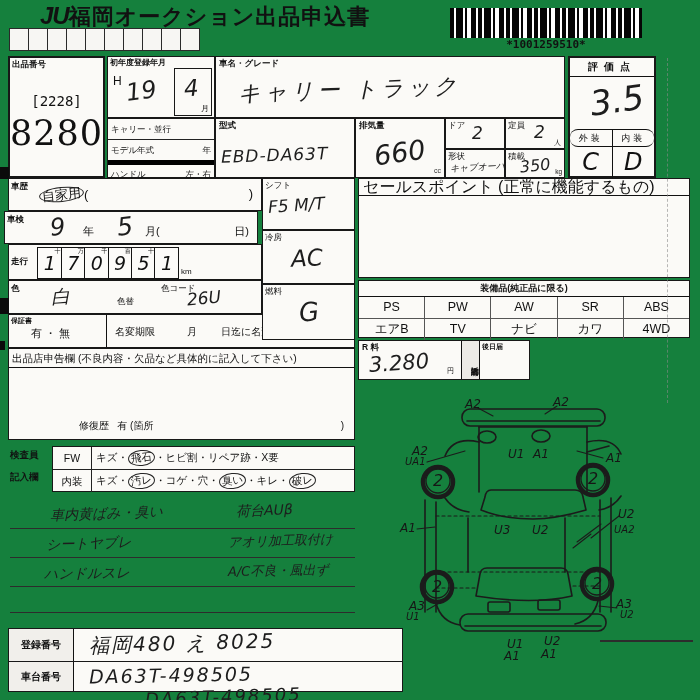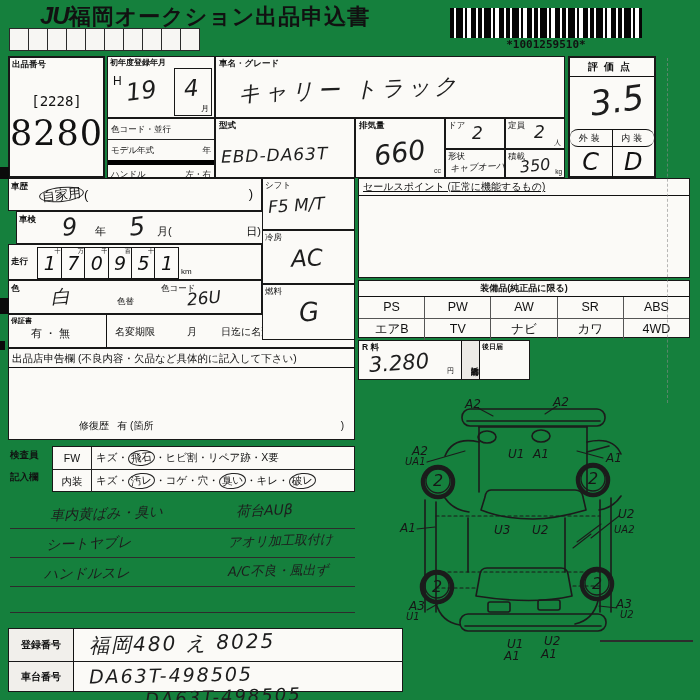--- a/index.html
+++ b/index.html
@@ -67,21 +67,21 @@
       <span class="lbl" style="right:2px;bottom:2px;font-size:8px;">月</span>
     </div>
   </div>
 
   <div class="box" style="left:215px;top:56px;width:350px;height:62px;">
     <span class="lbl" style="left:3px;top:2px;font-weight:700;">車名・グレード</span>
     <span class="hw" style="left:22px;top:22px;font-size:22px;letter-spacing:4px;transform:rotate(-2deg);">キャリー トラック</span>
   </div>
 
   <div class="box" style="left:107px;top:118px;width:108px;height:60px;">
-    <div style="height:20px;border-bottom:1px solid #222;font-size:8.5px;line-height:20px;padding:0 3px;">色コード・並行</div>
+    <div style="height:20px;border-bottom:1px solid #222;font-size:8.5px;line-height:20px;padding:0 3px;">キャリー・並行</div>
     <div style="height:20px;border-bottom:5px solid #000000;font-size:8.5px;line-height:20px;padding:0 3px;display:flex;justify-content:space-between;">
       <span>モデル年式</span>
         <span>年</span>
     </div>
     <div style="height:18px;font-size:8.5px;line-height:18px;padding:0 3px;display:flex;justify-content:space-between;">
       <span>ハンドル</span>
         <span>左・右</span>
     </div>
   </div>
 
@@ -130,21 +130,21 @@
       <span style="flex:1;text-align:center;font-family:'DejaVu Sans',sans-serif;font-style:italic;font-size:24px;line-height:30px;">D</span>
     </div>
   </div>
 
   <div class="box" style="left:8px;top:178px;width:254px;height:33px;">
     <span class="lbl" style="left:2px;top:3px;font-weight:700;">車歴</span>
     <span class="pr" style="left:30px;top:8px;font-size:13px;"><span class="circ">自家用</span><span>(</span></span>
     <span class="pr" style="right:8px;top:8px;font-size:13px;">)</span>
   </div>
 
-  <div class="box" style="left:16px;top:211px;width:254px;height:33px;">
+  <div class="box" style="left:4px;top:211px;width:254px;height:33px;">
     <span class="lbl" style="left:2px;top:3px;font-weight:700;">車検</span>
     <span class="hw" style="left:45px;top:3px;font-size:24px;transform:rotate(-5deg);">9</span>
     <span class="pr" style="left:78px;top:14px;font-size:11px;">年</span>
     <span class="hw" style="left:112px;top:2px;font-size:25px;transform:rotate(-6deg);">5</span>
     <span class="pr" style="left:140px;top:14px;font-size:11px;">月(</span>
     <span class="pr" style="right:8px;top:14px;font-size:11px;">日)</span>
   </div>
 
   <div class="box" style="left:8px;top:244px;width:254px;height:36px;">
     <span class="lbl" style="left:2px;top:12px;font-weight:700;">走行</span>
@@ -183,21 +183,21 @@
   <div class="box" style="left:262px;top:230px;width:93px;height:54px;">
     <span class="lbl" style="left:2px;top:2px;">冷房</span>
     <span class="hw" style="left:28px;top:16px;font-size:23px;transform:rotate(-3deg);">AC</span>
   </div>
   <div class="box" style="left:262px;top:284px;width:93px;height:56px;">
     <span class="lbl" style="left:2px;top:2px;">燃料</span>
     <span class="hw" style="left:36px;top:14px;font-size:26px;transform:rotate(-5deg);">G</span>
   </div>
 
   <div class="box" style="left:358px;top:178px;width:332px;height:100px;">
-    <div style="height:16px;border-bottom:1.2px solid #111;font-size:10px;line-height:16px;padding-left:4px;text-decoration:underline;">セールスポイント (正常に機能するもの)</div>
+    <div style="height:16px;border-bottom:1.2px solid #111;font-size:16px;line-height:16px;padding-left:4px;">セールスポイント (正常に機能するもの)</div>
   </div>
 
   <div class="box" style="left:358px;top:280px;width:332px;height:58px;">
     <div style="height:15px;border-bottom:1.2px solid #111;text-align:center;font-size:9px;font-weight:700;line-height:15px;">装備品(純正品に限る)</div>
     <div class="eqrow" style="border-bottom:1px solid #555;">
       <span>PS</span>
         <span>PW</span>
         <span>AW</span>
         <span>SR</span>
         <span>ABS</span>

